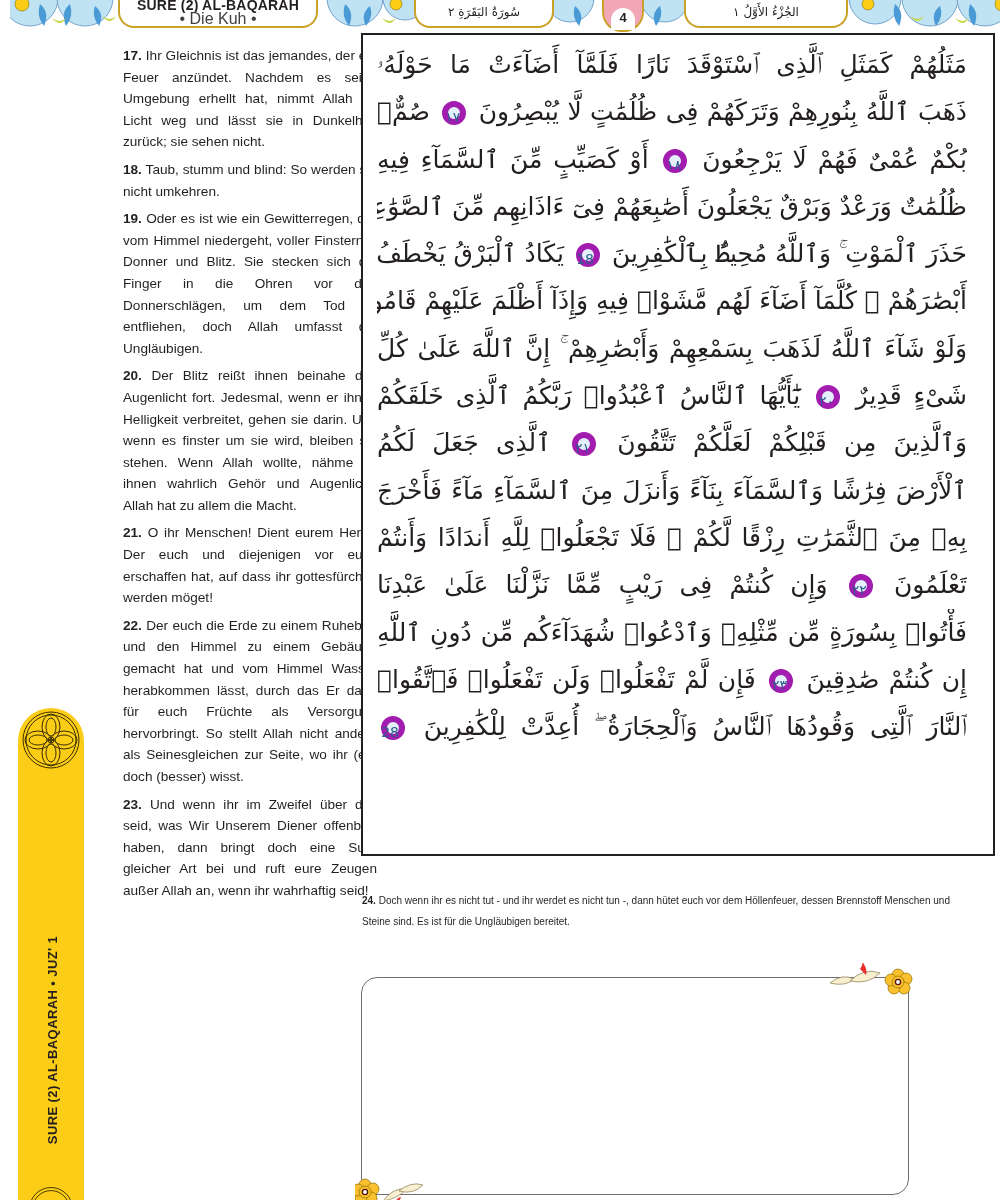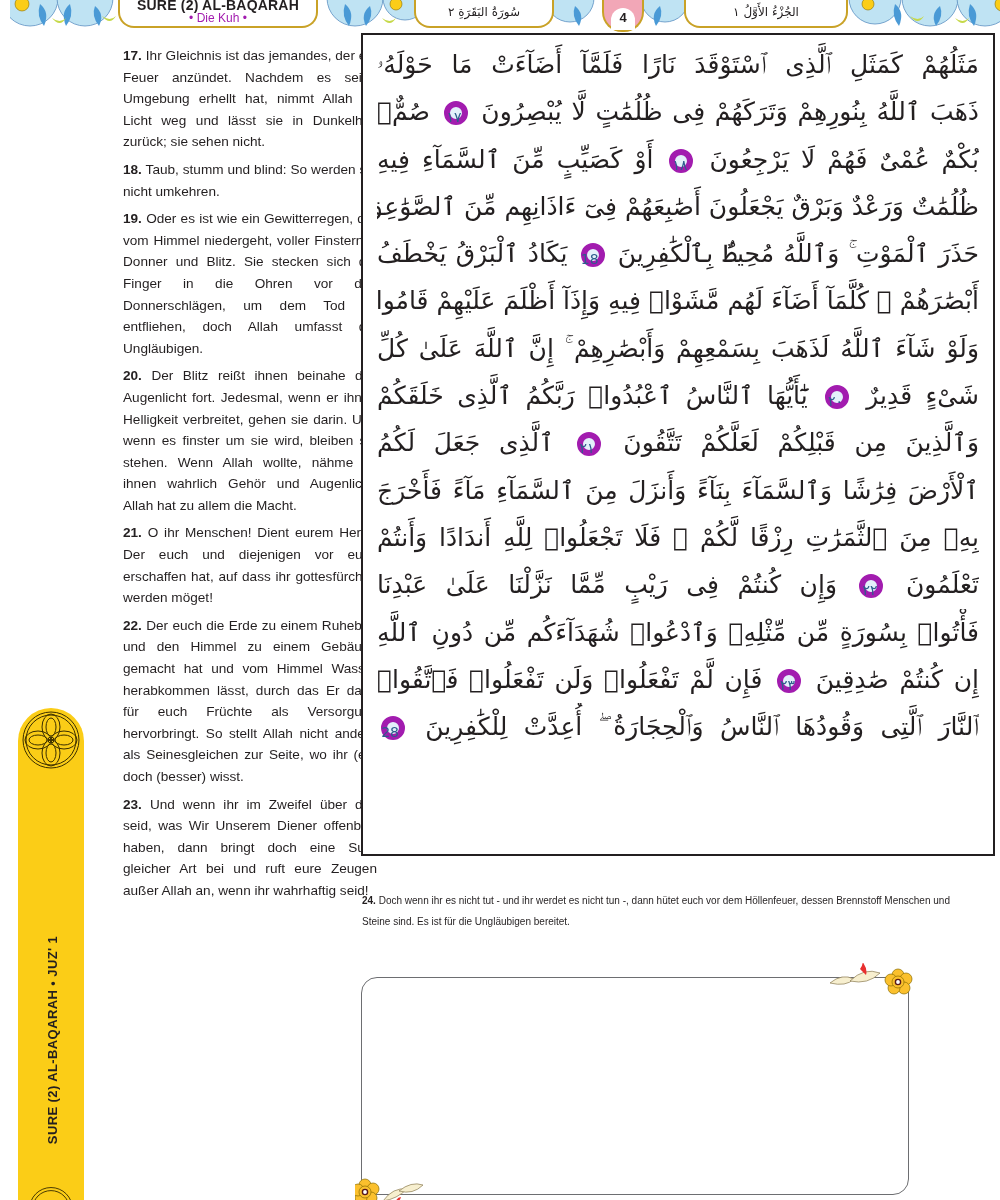--- a/index.html
+++ b/index.html
@@ -21,21 +21,21 @@
     position:absolute; top:-2px; height:30px;
     background:#fff; border:2px solid #c9a227; border-top:none;
     border-radius:0 0 16px 16px;
     display:flex; flex-direction:column; align-items:center; justify-content:center;
     box-sizing:border-box;
   }
   .head-cartouche.sure { left:108px; width:200px; }
   .head-cartouche.ar-sura { left:404px; width:140px; }
   .head-cartouche.ar-juz { left:674px; width:164px; }
   .sure-title { font-weight:bold; font-size:14px; color:#231f20; letter-spacing:0.2px; line-height:14px; margin-top:-2px;}
-  .sure-sub { font-size:12px; color:#a21caf; line-height:13px; }
+  .sure-sub { font-size:16px; color:#404040; line-height:13px; }
   .ar-head { font-family:"DejaVu Sans", sans-serif; font-size:12px; direction:rtl; color:#231f20; }
   .page-num-holder {
     position:absolute; left:592px; top:0; width:42px; height:32px;
     background:#f2a7b7; border-radius:0 0 20px 20px;
     border:2px solid #c9a227; border-top:none; box-sizing:border-box;
     display:flex; align-items:flex-end; justify-content:center;
   }
   .page-num { font-weight:bold; font-size:13px; margin-bottom:4px; }
   .page-num-inner { background:#fff; width:24px; height:22px; border-radius:12px 12px 0 0; display:flex; align-items:center; justify-content:center; }
 
@@ -57,21 +57,21 @@
   .side-label {
     position:absolute; left:52px; top:1040px;
     transform:translate(-50%,-50%) rotate(-90deg);
     white-space:nowrap; font-weight:bold; font-size:13px; color:#231f20; letter-spacing:0.4px;
   }
 
   
   .arabic-box {
     position:absolute; left:361px; top:33px; width:634px; height:823px;
     border:2px solid #231f20; box-sizing:border-box; background:#fff;
-    padding:6px 14px 0 14px;
+    padding:6px 26px 0 14px;
   }
   .arabic-line {
     direction:rtl; text-align:justify; text-align-last:justify;
     font-family:"DejaVu Sans", sans-serif; font-size:25px;
     height:47.3px; line-height:47.3px; white-space:nowrap; overflow:hidden;
     color:#231f20;
   }
   .ayah-marker {
     display:inline-block; width:24px; height:24px; border-radius:50%;
     border:6px solid #a21caf; background:#e3f0fa; color:#2d5d8c;

